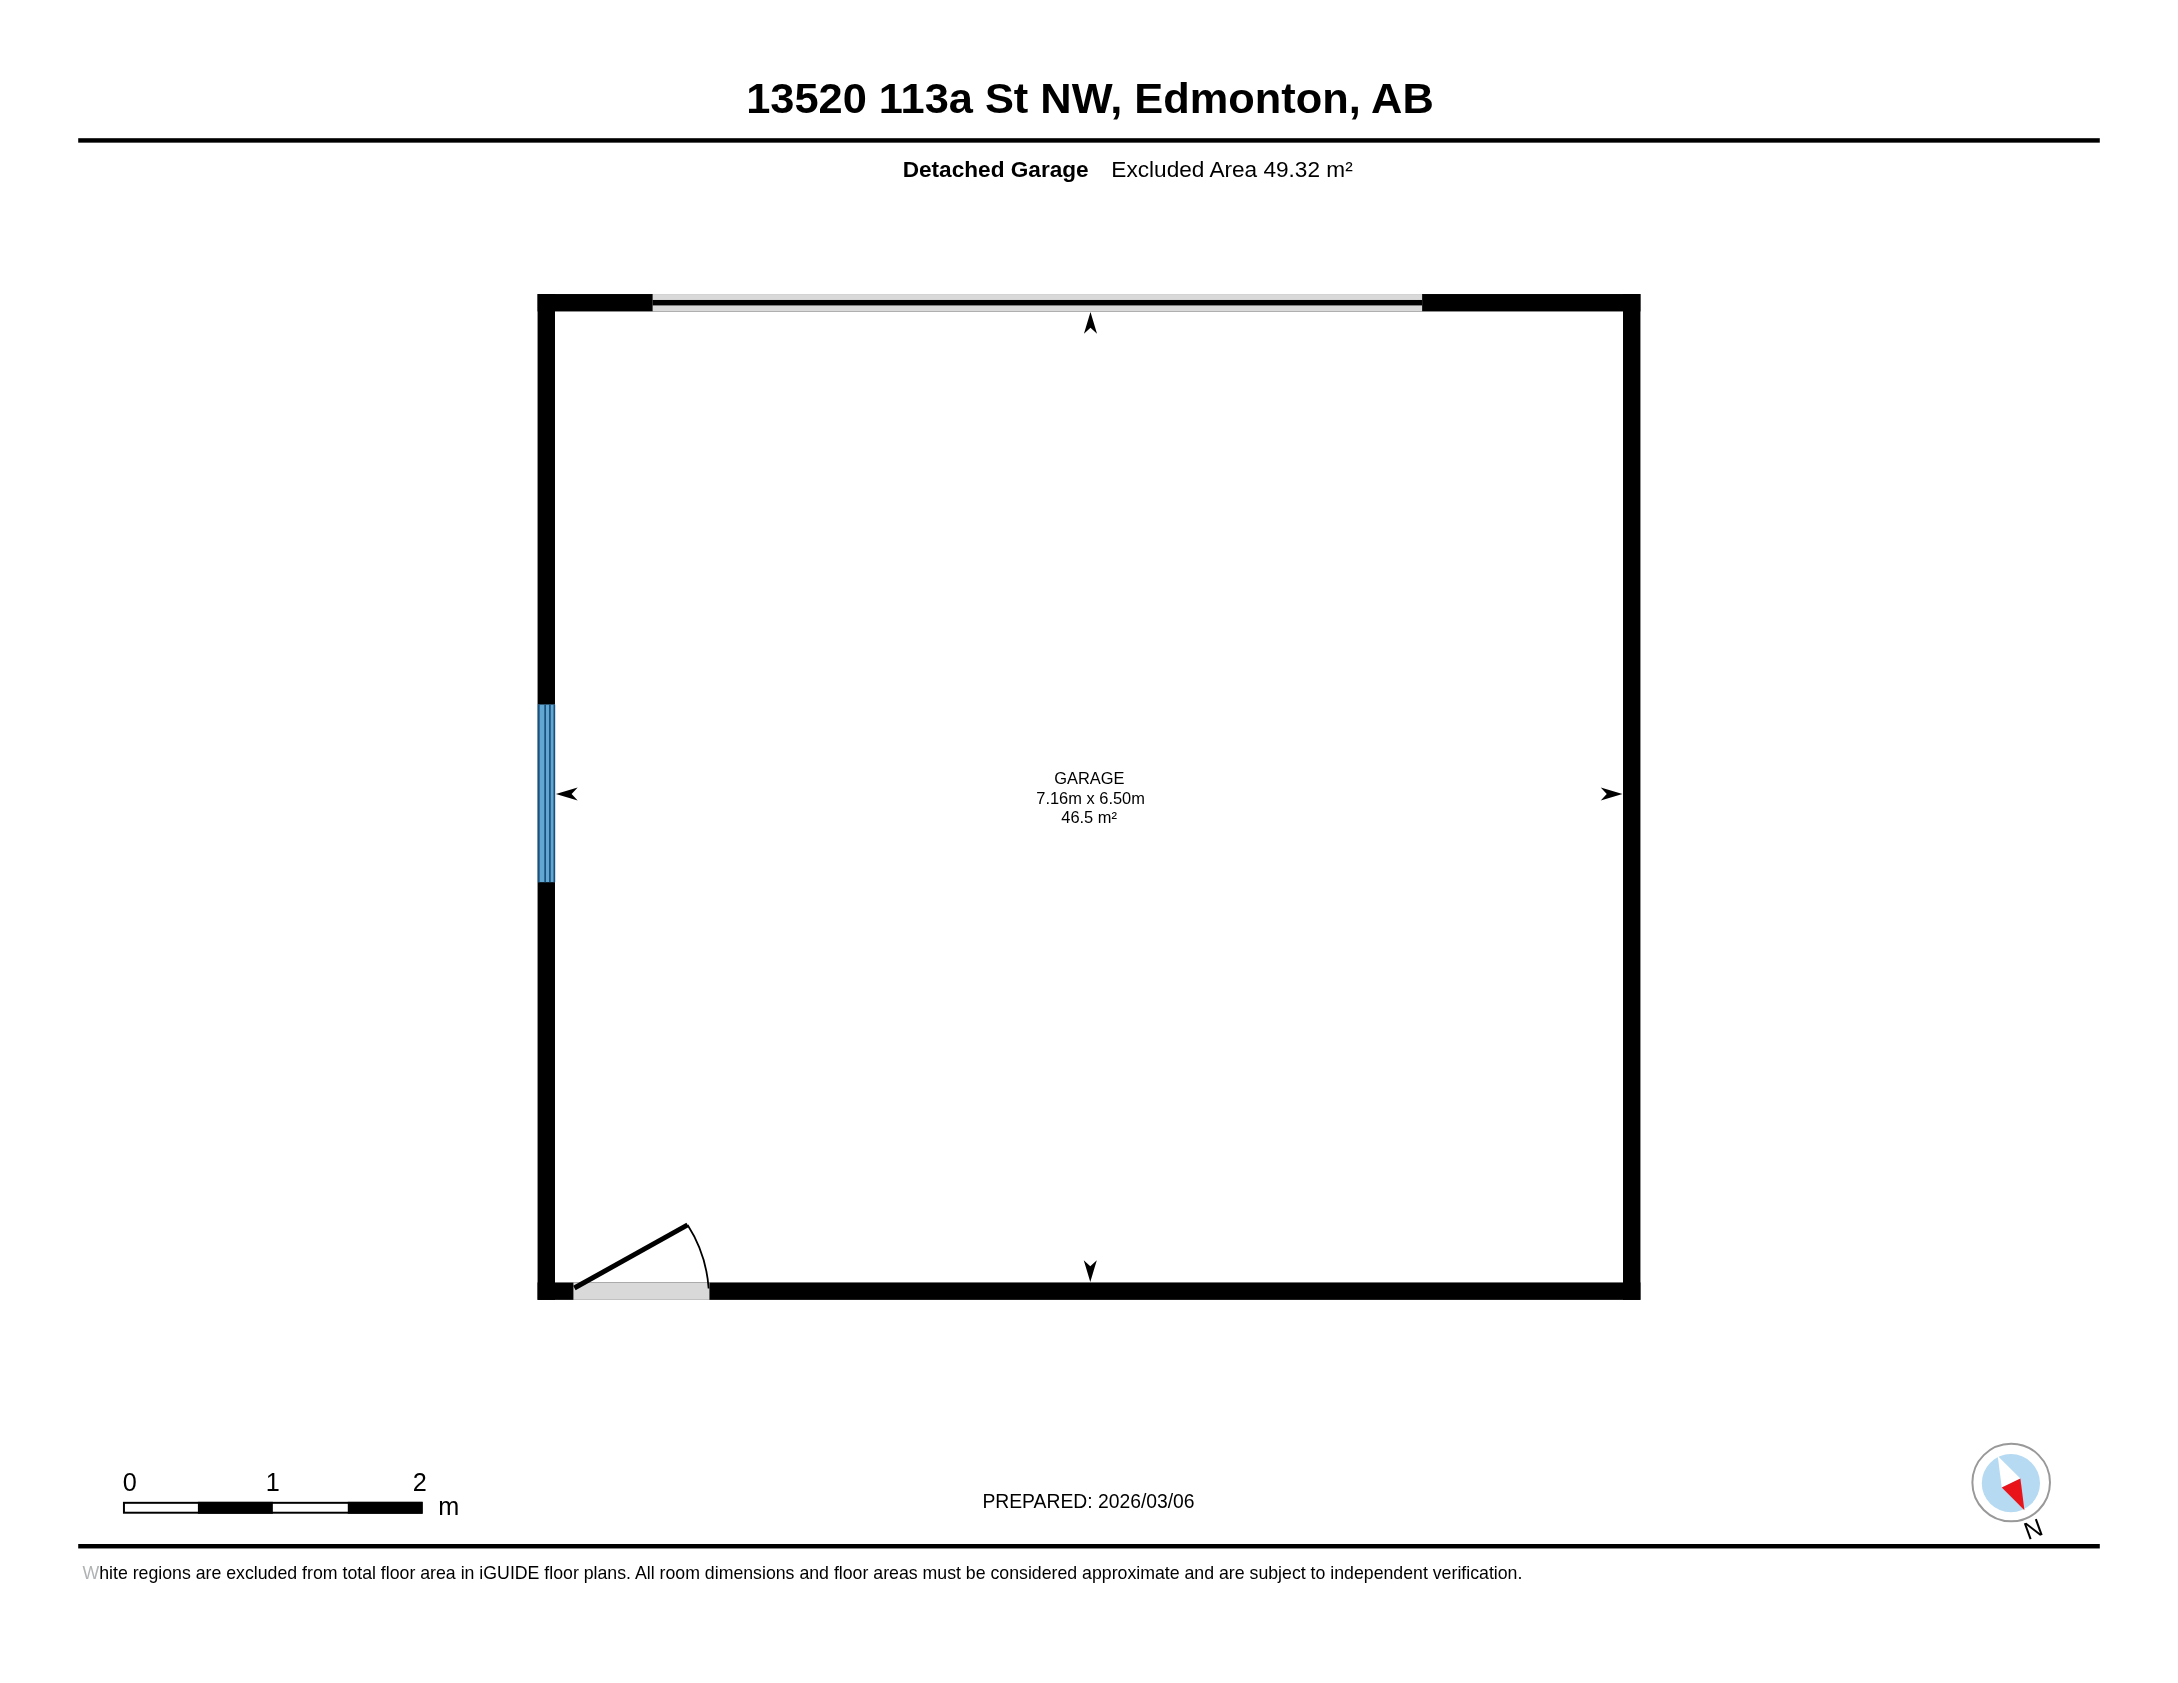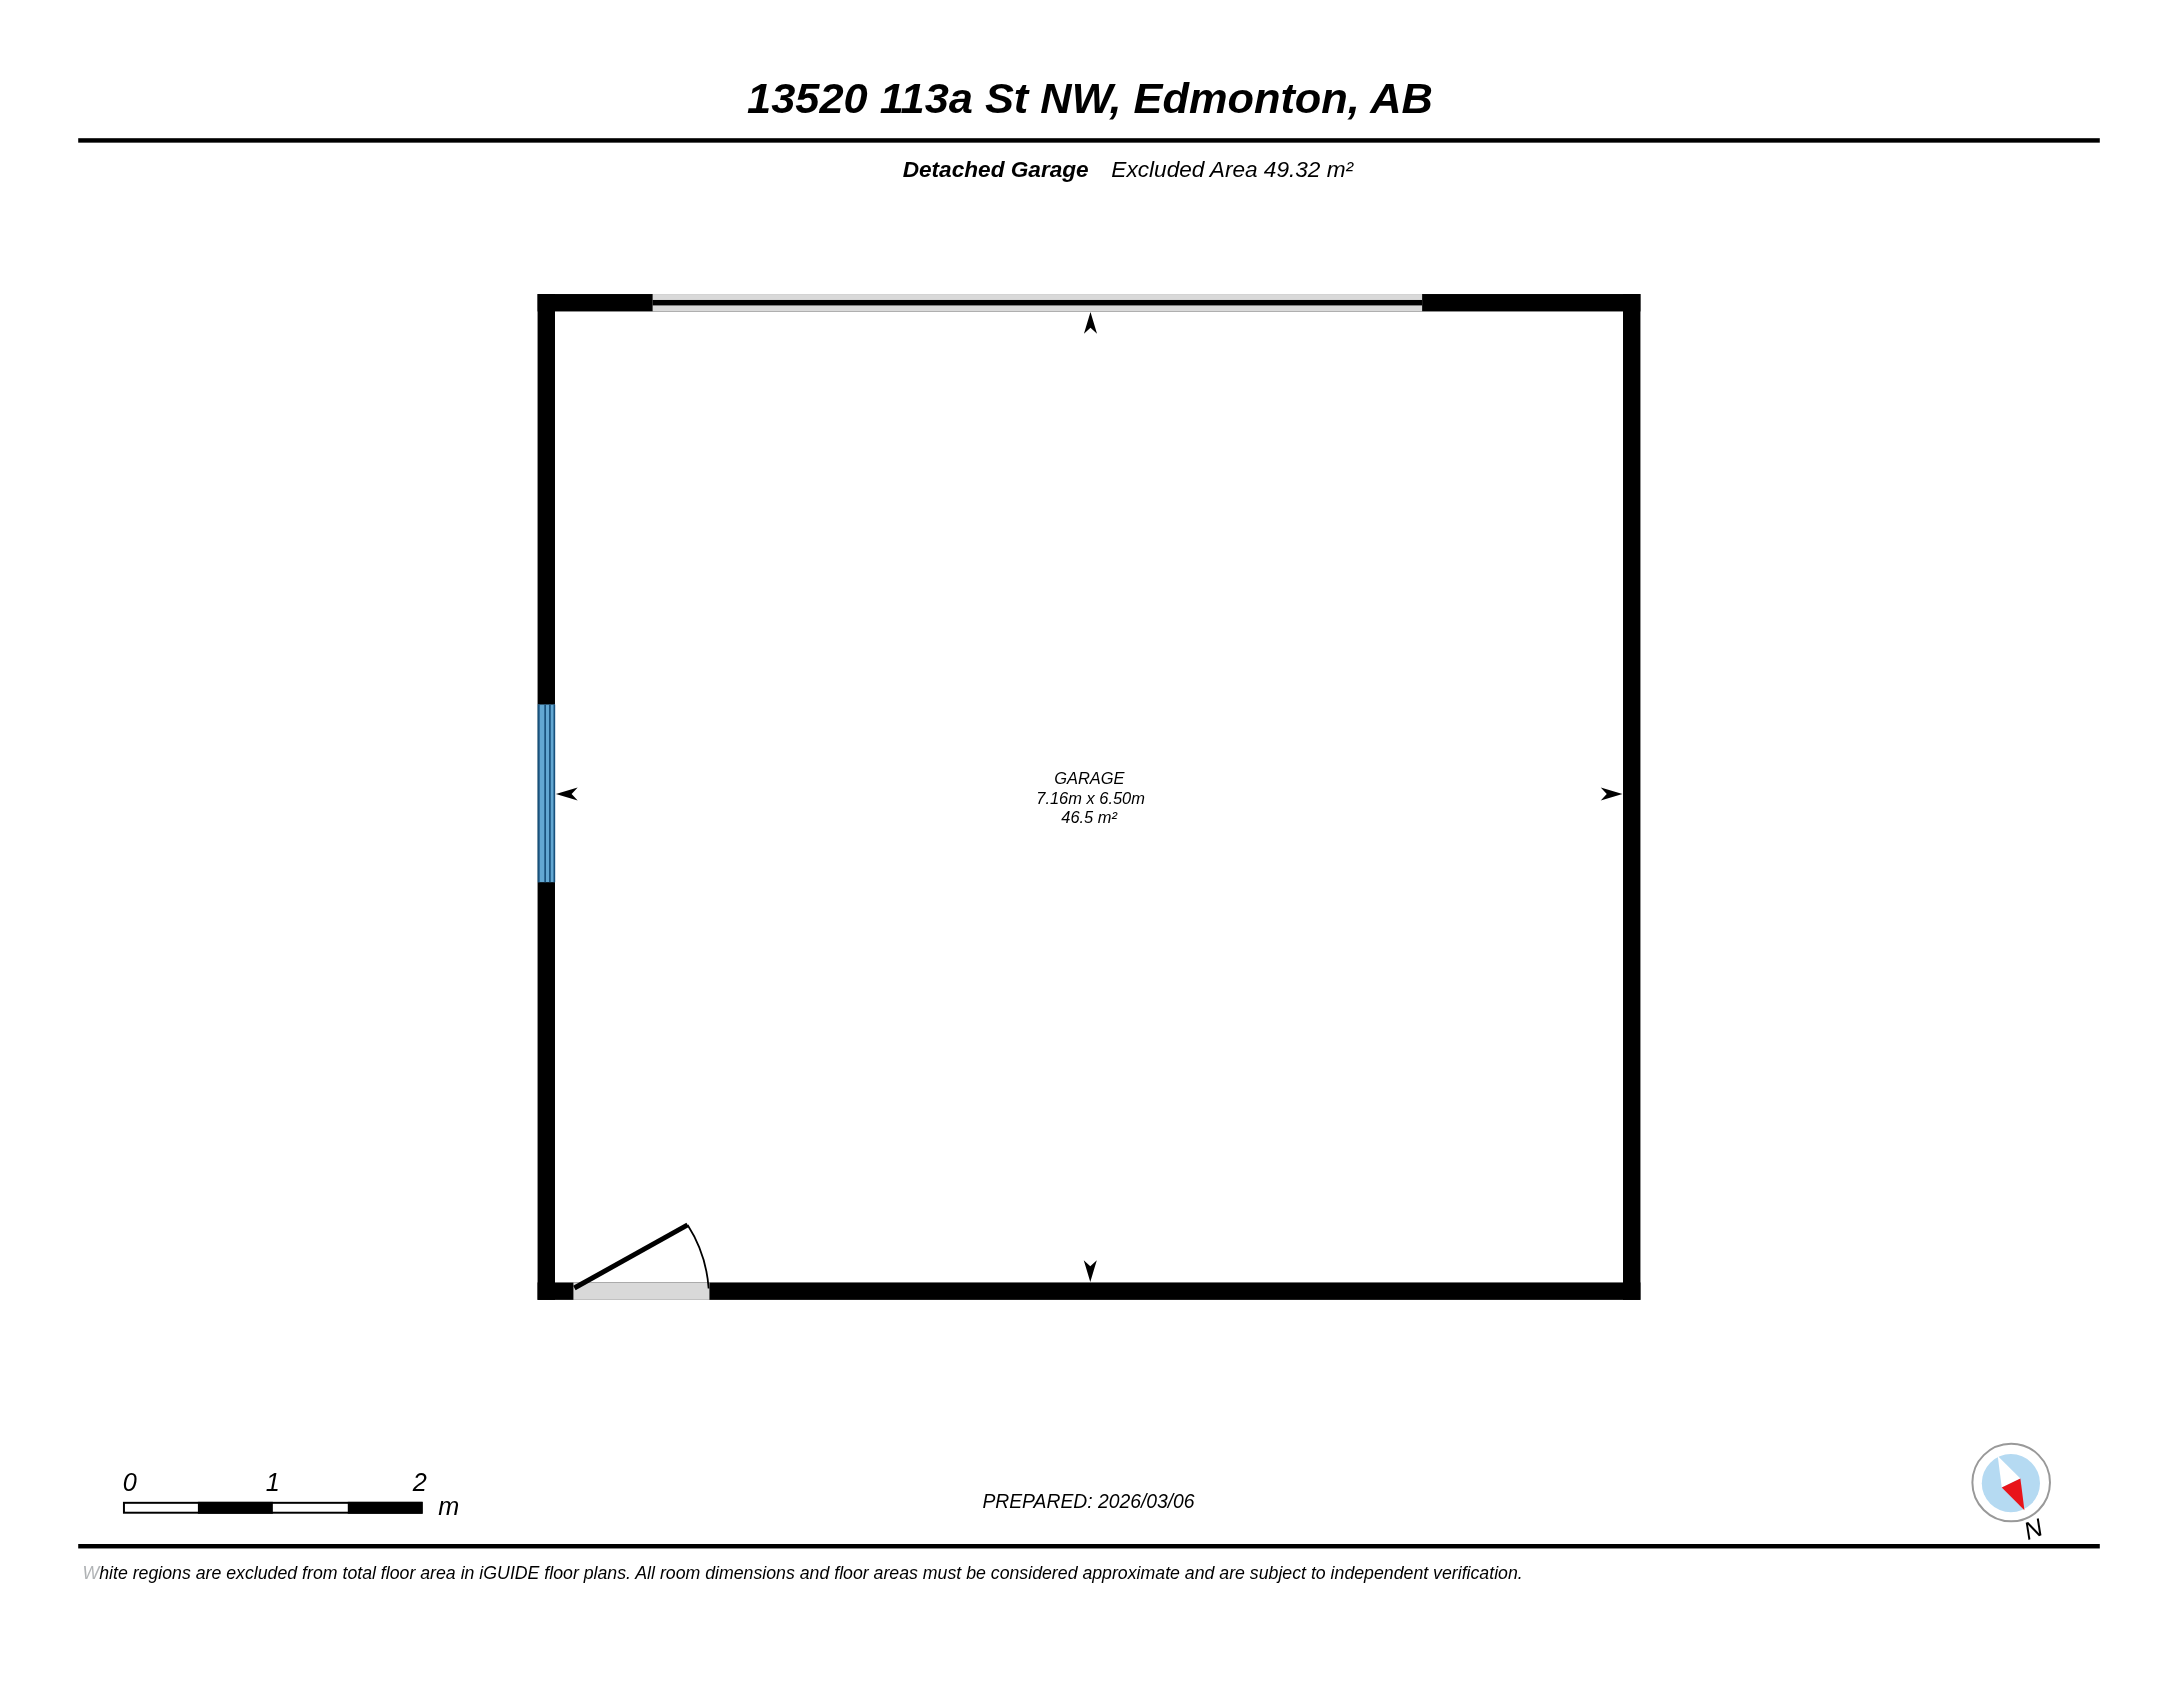--- a/index.html
+++ b/index.html
@@ -1,16 +1,16 @@
 <!DOCTYPE html>
 <html><head>
 <meta charset="utf-8">
 <style>
   html,body{margin:0;padding:0;background:#ffffff;}
-  .page{position:relative;width:2178px;height:1683px;background:#ffffff;overflow:hidden;font-style:italic;}
+  .page{position:relative;width:2178px;height:1683px;background:#ffffff;overflow:hidden;}
   svg text{font-family:"Liberation Sans", sans-serif;}
 </style>
 </head>
 <body>
 <div class="page">
 <svg width="2178" height="1683" viewBox="0 0 2200 1700">
 
   <rect x="0" y="0" width="2200" height="1700" fill="#ffffff"></rect>
 
   <text x="1101" y="114.5" font-size="43.8" font-weight="bold" text-anchor="middle" fill="#000000">13520 113a St NW, Edmonton, AB</text>

